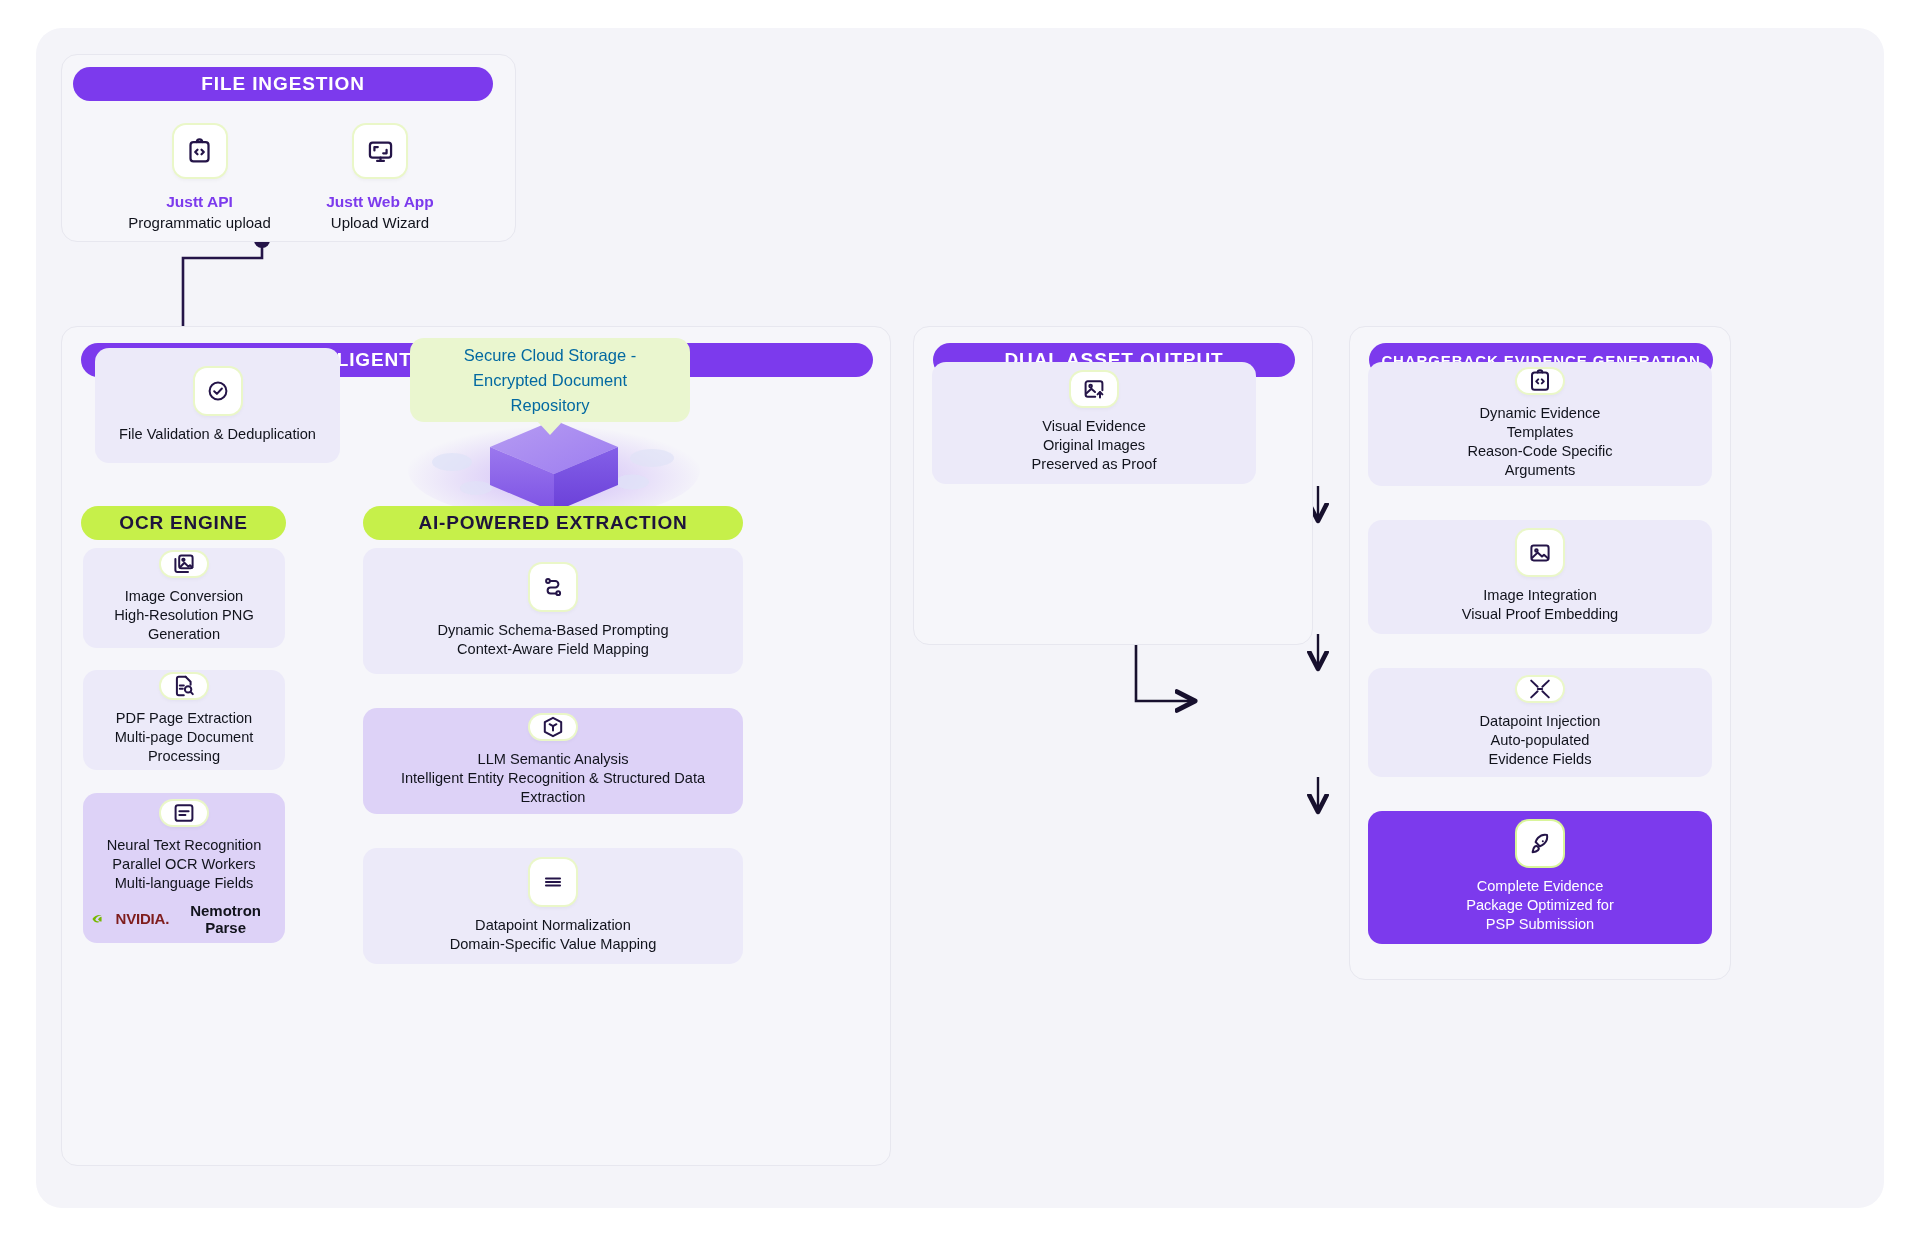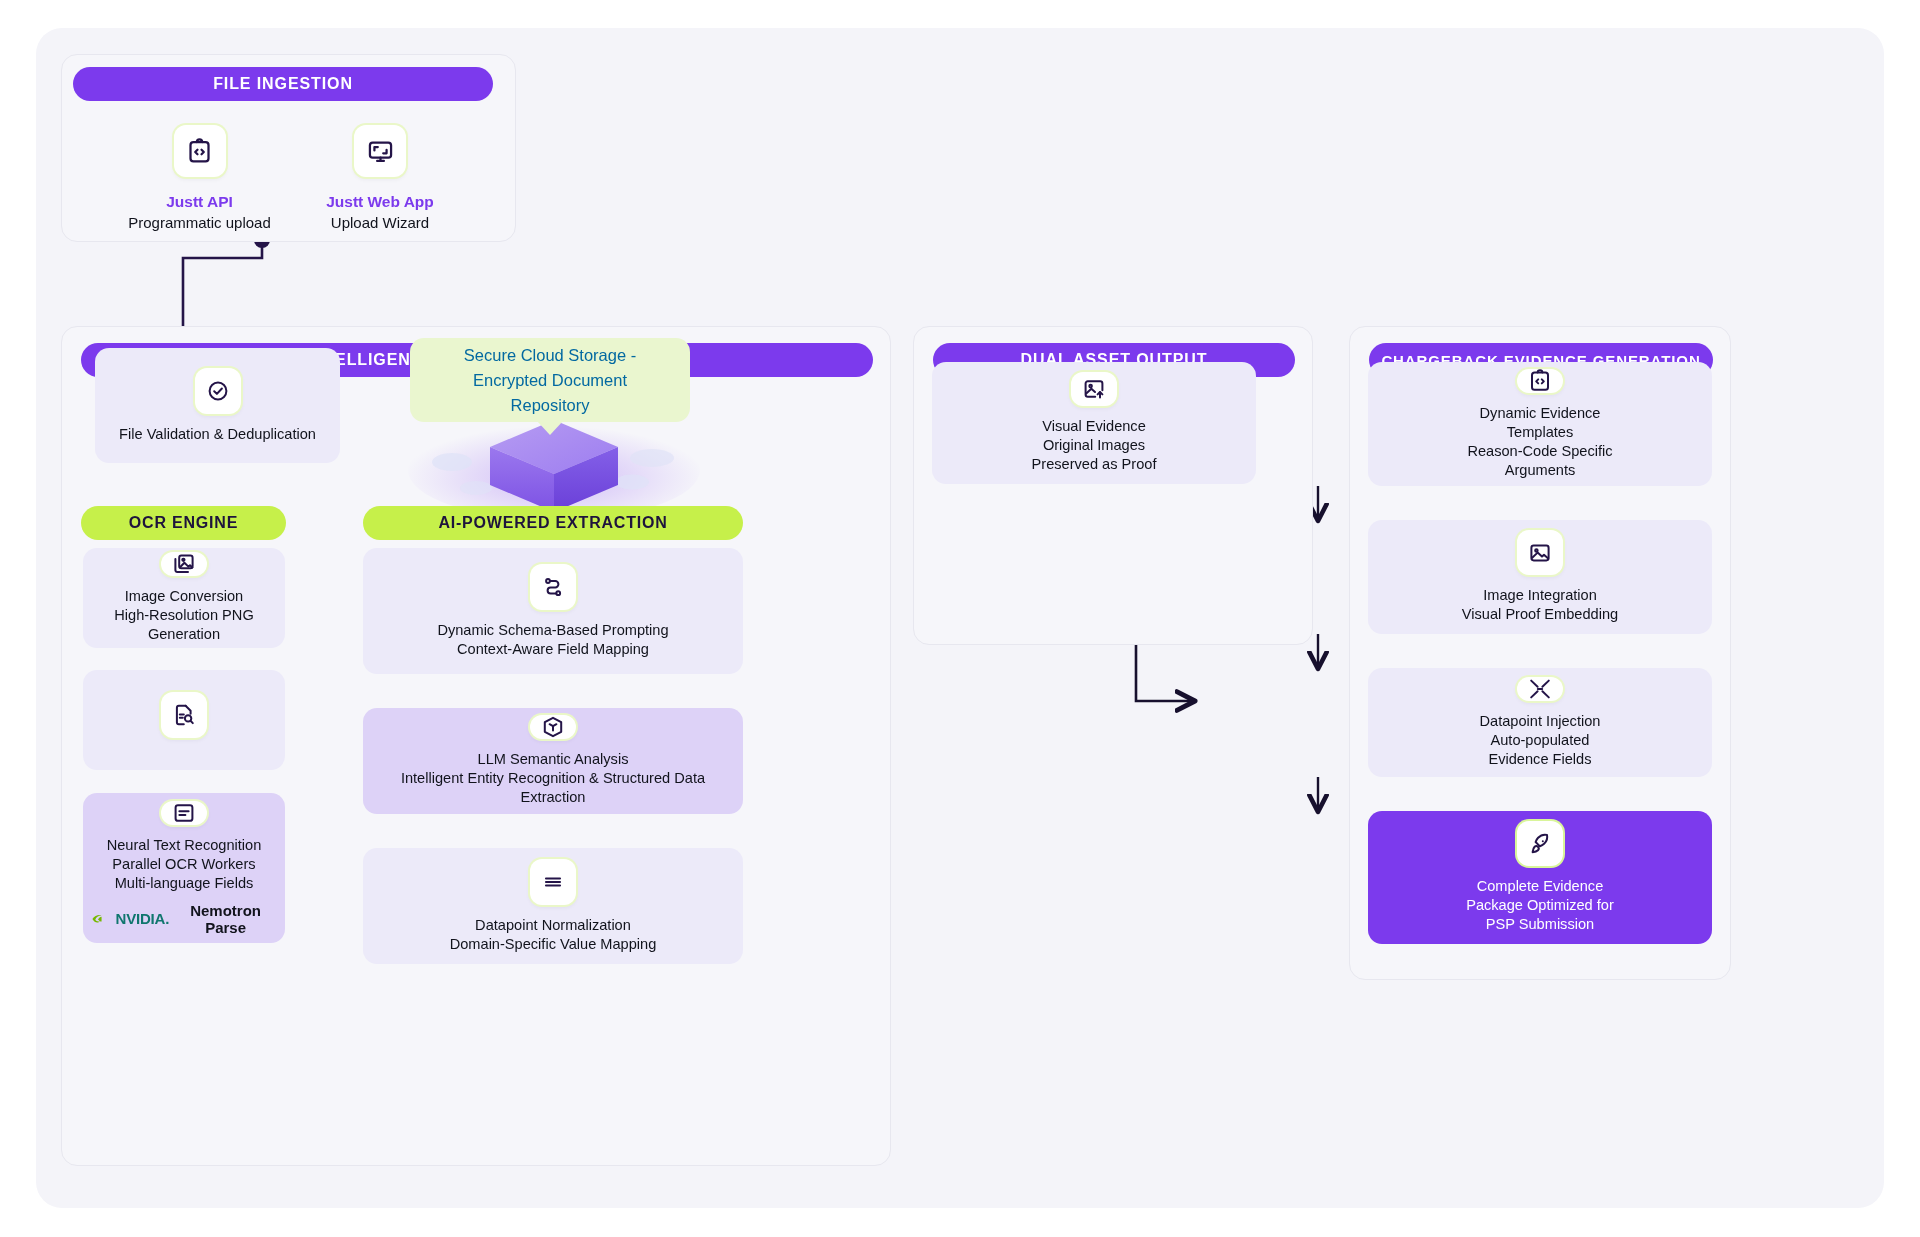--- a/index.html
+++ b/index.html
@@ -22,21 +22,21 @@
     background: #f6f6fa;
     border: 1px solid #e7e7ef;
     border-radius: 16px;
   }
   .panel-title {
     position: absolute;
     height: 34px;
     border-radius: 18px;
     display: flex; align-items: center; justify-content: center;
     color: #ffffff;
-    font-size: 16px;
+    font-size: 19px;
     font-weight: 700;
     letter-spacing: 0.9px;
     background: #7c3aed;
   }
   .panel-title.lime {
     background: #c6f04a;
     color: #1e143c;
     letter-spacing: 0.8px;
   }
   
@@ -108,21 +108,21 @@
     border-right: 13px solid transparent;
     border-top: 14px solid #eaf6cf;
   }
   
   .cube-wrap { position: absolute; }
   
   .nv {
     display: flex; align-items: center; justify-content: center;
     gap: 5px; margin-top: 9px;
   }
-  .nv-word { font-size: 15px; font-weight: 700; color: #0f766e; letter-spacing: -0.2px; }
+  .nv-word { font-size: 15px; font-weight: 700; color: #7f1d1d; letter-spacing: -0.2px; }
   .nv-prod { font-size: 15px; font-weight: 700; color: #11131c; }
   
   .wires { position: absolute; left: 0; top: 0; width: 1848px; height: 1180px; pointer-events: none; }
 </style>
 </head>
 <body>
 
 <div class="canvas">
 
   <svg class="wires" viewBox="0 0 1848 1180">
@@ -275,20 +275,22 @@
     <div class="icon-tile">
       <svg viewBox="0 0 24 24" fill="none" stroke-width="2" stroke-linecap="round" stroke-linejoin="round">
         <path d="M13.6 2.8 H6.8 a1.9 1.9 0 0 0 -1.9 1.9 v14.6 a1.9 1.9 0 0 0 1.9 1.9 h5"></path>
         <path d="M13.6 2.8 L18.6 7.8 v3"></path>
         <path d="M7.8 11.6 h4"></path>
         <path d="M7.8 14.8 h3"></path>
         <circle cx="16.1" cy="15.4" r="3.2"></circle>
         <path d="M18.5 17.8 L20.8 20.1"></path>
       </svg>
     </div>
+    <div class="card-text">PDF Page Extraction
+Multi-page Document Processing</div>
   </div>
 
   <div class="card deep" style="left:47px; top:765px; width:202px; height:150px;">
     <div class="icon-tile">
       <svg viewBox="0 0 24 24" fill="none" stroke-width="2" stroke-linecap="round" stroke-linejoin="round">
         <rect x="3.6" y="4.2" width="16.8" height="15.6" rx="2.4"></rect>
         <path d="M7.4 10.2 h9.2"></path>
         <path d="M7.4 14 h6"></path>
       </svg>
     </div>

